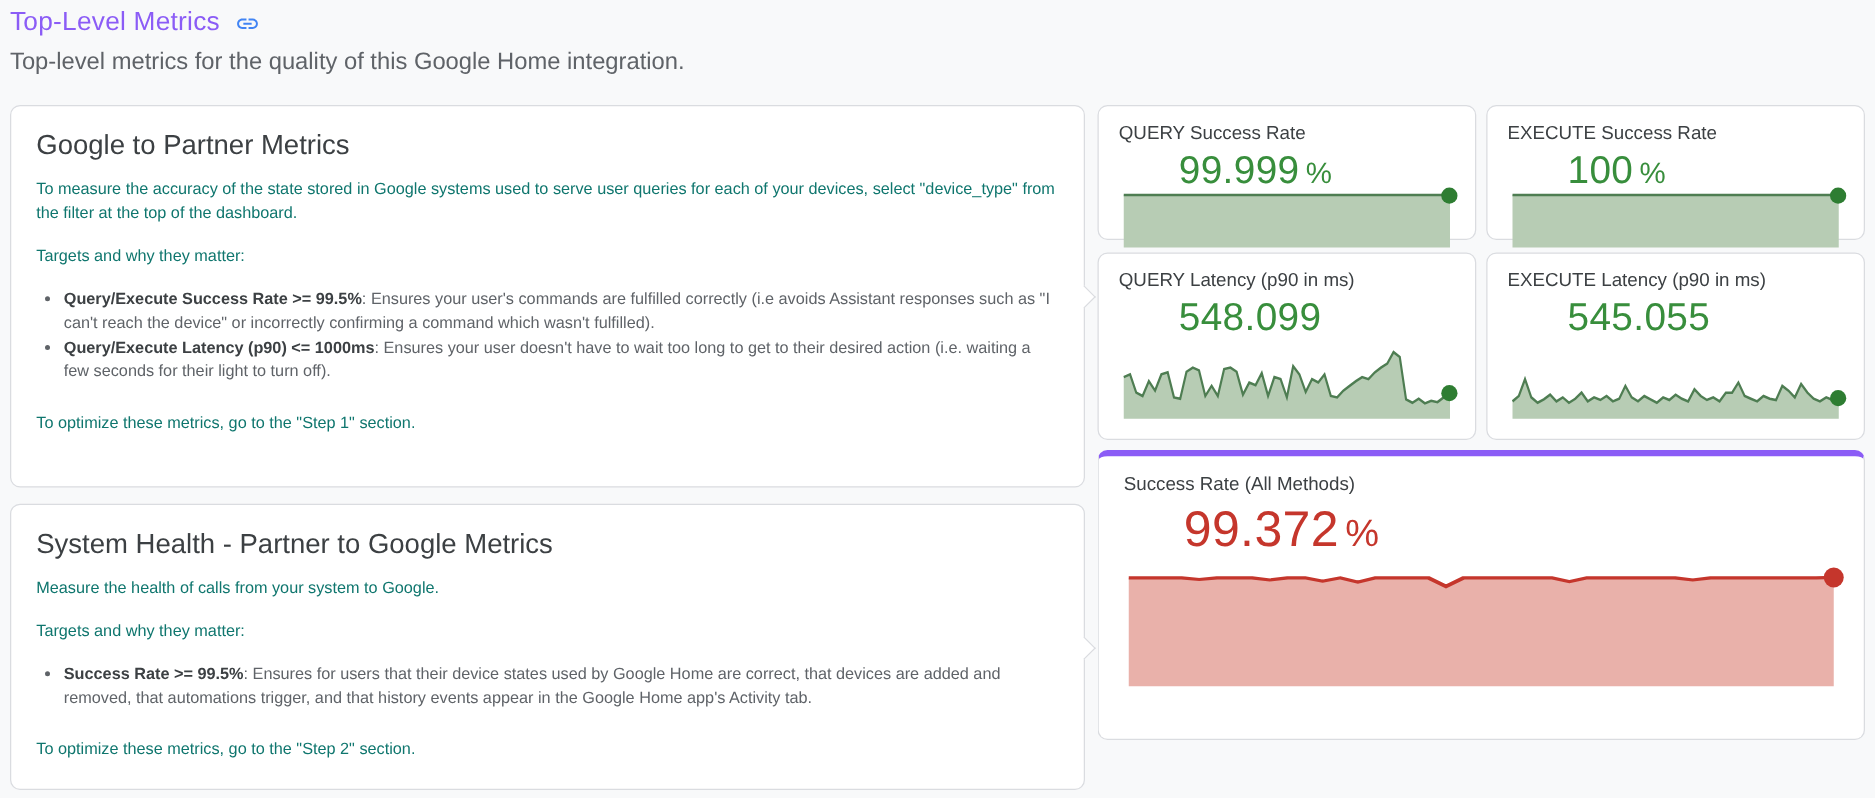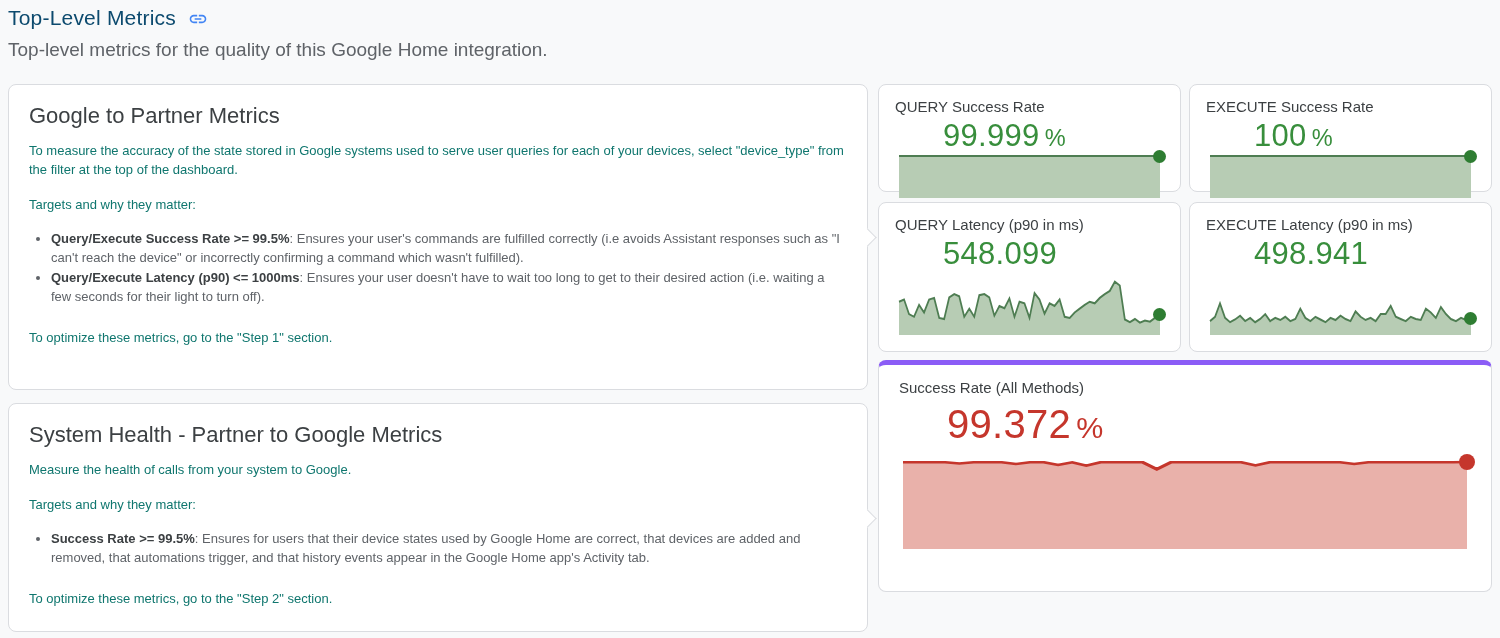--- a/index.html
+++ b/index.html
@@ -7,21 +7,21 @@
   body {
     background:#f8f9fa;
     font-family:"Liberation Sans","DejaVu Sans",sans-serif;
     color:#3c4043;
     padding:6px 8px;
     overflow:hidden;
   }
   
   .page-header { padding-left:0; }
   .title-row { display:flex; align-items:center; gap:12px; }
-  .page-title { font-size:21px; font-weight:400; color:#0c4a6e; letter-spacing:.2px; }
+  .page-title { font-size:21px; font-weight:400; color:#8b5cf6; letter-spacing:.2px; }
   .link-icon { width:20px; height:20px; display:inline-block; cursor:pointer; margin-top:2px; }
   .link-icon svg { width:20px; height:20px; fill:#4285f4; }
   .page-subtitle { font-size:19px; color:#5f6368; margin-top:9px; }
   
   .content { display:flex; gap:10px; margin-top:23px;border-radius:25px; }
   .left-col { width:860px; display:flex; flex-direction:column; gap:13px; }
   .right-col { width:614px; display:flex; flex-direction:column; }
   .row2 { display:flex; gap:8px; }
   
   .card {
@@ -159,21 +159,21 @@
         <div class="spark-wrap spark-green">
           <svg viewBox="0 0 300 58" height="58" preserveAspectRatio="none">
               <path class="area" d="M0.0 24.7L5.8 22.5L11.5 37.1L17.3 39.8L23.1 27.9L28.8 35.5L34.6 22.5L40.4 20.9L46.2 40.9L51.9 42.0L57.7 20.4L63.5 17.1L69.2 19.3L75.0 39.8L80.8 31.7L86.5 39.8L92.3 18.2L98.1 17.1L103.8 20.4L109.6 38.7L115.4 29.0L121.2 31.2L126.9 21.4L132.7 39.8L138.5 24.7L144.2 26.3L150.0 40.9L155.8 16.0L161.5 22.5L167.3 36.6L173.1 26.3L178.8 29.0L184.6 22.5L190.4 39.8L196.2 40.9L201.9 35.5L207.7 31.7L213.5 27.9L219.2 24.7L225.0 26.3L230.8 20.9L236.5 17.1L242.3 13.9L248.1 4.7L253.8 8.5L259.6 42.5L265.4 45.2L271.2 42.0L276.9 45.7L282.7 43.6L288.5 44.7L294.2 40.9L300.0 37.1L300 58L0 58Z"></path>
               <path class="line" d="M0.0 24.7L5.8 22.5L11.5 37.1L17.3 39.8L23.1 27.9L28.8 35.5L34.6 22.5L40.4 20.9L46.2 40.9L51.9 42.0L57.7 20.4L63.5 17.1L69.2 19.3L75.0 39.8L80.8 31.7L86.5 39.8L92.3 18.2L98.1 17.1L103.8 20.4L109.6 38.7L115.4 29.0L121.2 31.2L126.9 21.4L132.7 39.8L138.5 24.7L144.2 26.3L150.0 40.9L155.8 16.0L161.5 22.5L167.3 36.6L173.1 26.3L178.8 29.0L184.6 22.5L190.4 39.8L196.2 40.9L201.9 35.5L207.7 31.7L213.5 27.9L219.2 24.7L225.0 26.3L230.8 20.9L236.5 17.1L242.3 13.9L248.1 4.7L253.8 8.5L259.6 42.5L265.4 45.2L271.2 42.0L276.9 45.7L282.7 43.6L288.5 44.7L294.2 40.9L300.0 37.1"></path>
             </svg>
           <div class="dot" style="top: 30.6px;"></div>
         </div>
       </div>
       <div class="card metric-card r2">
         <div class="metric-title">EXECUTE Latency (p90 in ms)</div>
-        <div class="metric-value"><span>498.941</span></div>
+        <div class="metric-value"><span>545.055</span></div>
         <div class="spark-wrap spark-green">
           <svg viewBox="0 0 300 58" height="58" preserveAspectRatio="none">
               <path class="area" d="M0.0 44.1L5.8 39.8L11.5 26.3L17.3 40.9L23.1 45.2L28.8 42.5L34.6 38.7L40.4 44.1L46.2 40.9L51.9 45.2L57.7 42.0L63.5 37.1L69.2 44.1L75.0 40.9L80.8 43.0L86.5 39.8L92.3 44.1L98.1 42.0L103.8 31.7L109.6 40.9L115.4 44.1L121.2 39.8L126.9 42.5L132.7 45.2L138.5 40.9L144.2 43.0L150.0 38.7L155.8 42.0L161.5 44.1L167.3 34.4L173.1 39.8L178.8 43.0L184.6 40.9L190.4 44.1L196.2 37.1L201.9 37.1L207.7 29.0L213.5 39.8L219.2 42.0L225.0 44.1L230.8 39.8L236.5 42.0L242.3 43.0L248.1 31.7L253.8 35.5L259.6 40.9L265.4 30.1L271.2 37.1L276.9 42.0L282.7 44.1L288.5 40.9L294.2 43.0L300.0 42.0L300 58L0 58Z"></path>
               <path class="line" d="M0.0 44.1L5.8 39.8L11.5 26.3L17.3 40.9L23.1 45.2L28.8 42.5L34.6 38.7L40.4 44.1L46.2 40.9L51.9 45.2L57.7 42.0L63.5 37.1L69.2 44.1L75.0 40.9L80.8 43.0L86.5 39.8L92.3 44.1L98.1 42.0L103.8 31.7L109.6 40.9L115.4 44.1L121.2 39.8L126.9 42.5L132.7 45.2L138.5 40.9L144.2 43.0L150.0 38.7L155.8 42.0L161.5 44.1L167.3 34.4L173.1 39.8L178.8 43.0L184.6 40.9L190.4 44.1L196.2 37.1L201.9 37.1L207.7 29.0L213.5 39.8L219.2 42.0L225.0 44.1L230.8 39.8L236.5 42.0L242.3 43.0L248.1 31.7L253.8 35.5L259.6 40.9L265.4 30.1L271.2 37.1L276.9 42.0L282.7 44.1L288.5 40.9L294.2 43.0L300.0 42.0"></path>
             </svg>
           <div class="dot" style="top: 35.46px;"></div>
         </div>
       </div>
     </div>
 

